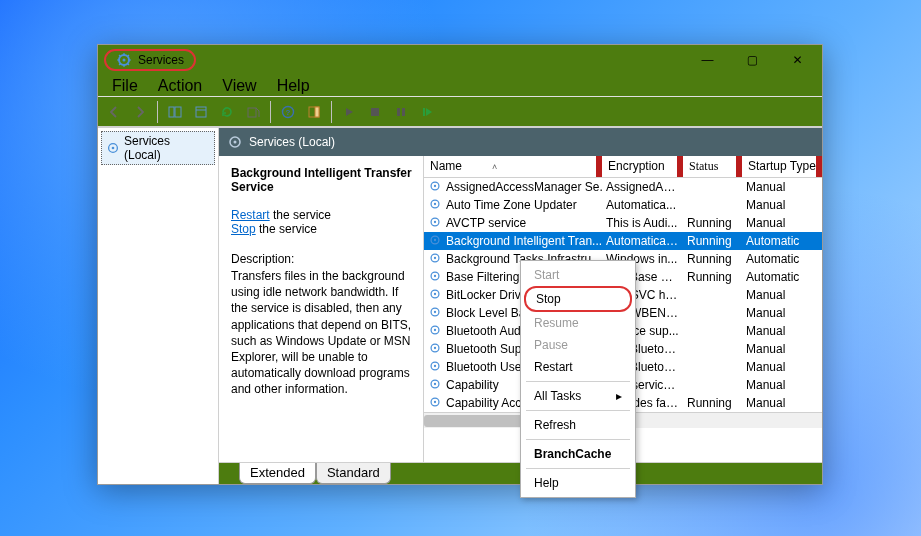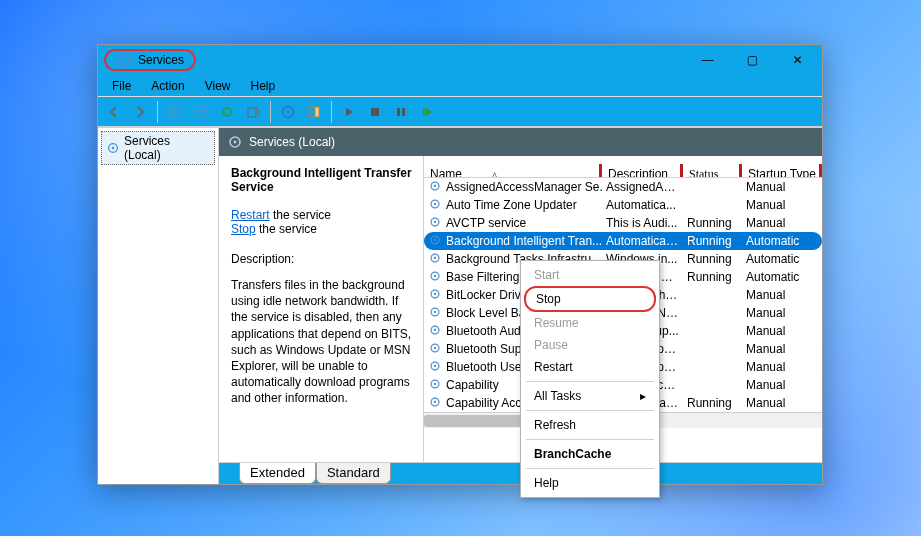--- a/index.html
+++ b/index.html
@@ -7,65 +7,65 @@
     width: 921px; height: 536px;
     background: linear-gradient(135deg, #0a5fff 0%, #2d8fff 30%, #5fb0ff 60%, #bfe0ff 100%);
     position: relative; overflow: hidden;
   }
   .bloom1 { position:absolute; width:700px; height:700px; border-radius:50%; background:radial-gradient(circle,#6fb8ff 0%,transparent 60%); left:-200px; top:-250px; opacity:.7;}
   .bloom2 { position:absolute; width:700px; height:700px; border-radius:50%; background:radial-gradient(circle,#3a7fff 0%,transparent 60%); right:-250px; bottom:-300px; opacity:.6;}
   .window {
     position: absolute;
     left: 97px; top: 44px;
     width: 726px; height: 441px;
-    background: #0ea5e9;
+    background: #4d7c0f;
     border: 1px solid #9a9a9a;
     box-shadow: 0 6px 30px rgba(0,0,0,0.35);
     display: flex; flex-direction: column;
   }
   .titlebar { height: 30px; display:flex; align-items:center; justify-content:space-between; padding:0 2px 0 6px; }
   .title-left { display:flex; align-items:center; gap:6px; border:2px solid #d33; border-radius:14px; padding:1px 10px;}
   .title-left svg { width:16px; height:16px;}
   .title-text { font-size:12px; }
   .title-btns { display:flex; }
   .tbtn { width:45px; height:28px; display:flex; align-items:center; justify-content:center; font-size:12px;}
-  .menubar { height:22px; display:flex; gap:4px; padding:0 6px; font-size:12px; align-items:center; border-bottom:1px solid #e0e0e0;}
+  .menubar { height:22px; display:flex; gap:4px; padding:0 6px; font-size:16px; align-items:center; border-bottom:1px solid #e0e0e0;}
   .menubar span { padding:2px 8px;}
   .toolbar { height:30px; display:flex; align-items:center; gap:2px; padding:2px 4px; border-bottom:1px solid #d0d0d0;}
   .tool { width:24px; height:24px; display:flex; align-items:center; justify-content:center; border:1px solid transparent;}
   .vsep { width:1px; height:22px; background:#c0c0c0; margin:0 3px;}
   .body { flex:1; display:flex; border-top:1px solid #d0d0d0; overflow:hidden;}
   .tree { width:121px; background:#fff; border-right:1px solid #d0d0d0; padding:3px;}
   .tree-item { display:flex; align-items:center; gap:4px; font-size:12px; padding:2px 4px; background:#e5f1fb; border:1px dotted #666;}
   .content { flex:1; display:flex; flex-direction:column; overflow:hidden;}
   .content-header { height:28px; background:#4b626b; color:#fff; display:flex; align-items:center; gap:6px; padding:0 8px; font-size:12px;}
   .content-body { flex:1; display:flex; overflow:hidden; background:#fff;}
   .detail-pane { width:205px; padding:10px 10px 10px 12px; font-size:12px; border-right:1px solid #d0d0d0; overflow:hidden;}
   .detail-title { font-weight:bold; margin-bottom:14px;}
   .detail-actions { margin-bottom:16px;}
   .detail-actions a { color:#0066cc; text-decoration:underline;}
-  .detail-desc-label { margin-bottom:11px;}
+  .detail-desc-label { margin-bottom:2px;}
   .detail-desc { line-height:1.35;}
   .list-pane { flex:1; position:relative; overflow:hidden;}
   .list-headers { display:flex; height:22px; border-bottom:1px solid #d0d0d0; font-size:12px;}
-  .list-headers .col { padding:3px 6px; border-right:3px solid #b91c1c; overflow:hidden; white-space:nowrap;margin-top:8px;}
+  .list-headers .col { padding:3px 6px; border-right:6px solid #b91c1c; overflow:hidden; white-space:nowrap;}
   .col-name{width:178px;} .col-desc{width:81px;} .col-status{width:59px;font-family:Liberation Serif, serif;} .col-startup{flex:1;}
   .sort-arrow{font-size:9px; color:#666;}
   .rows { overflow:hidden;}
   .row { display:flex; height:18px; font-size:12px; align-items:center;}
   .row .cell { padding:0 4px; overflow:hidden; white-space:nowrap; text-overflow:ellipsis;}
   .row .icon { width:16px; height:16px; margin-right:2px; flex-shrink:0;}
-  .row.selected { background:#0078d7; color:#fff;border-radius:9px;}
+  .row.selected { background:#0078d7; color:#fff;}
   .c-name{width:178px; display:flex; align-items:center;} .c-desc{width:81px;} .c-status{width:59px;} .c-startup{flex:1;}
   .tabs { height:22px; display:flex; font-size:13px; border-top:1px solid #d0d0d0; padding-left:20px;}
   .tab { padding:2px 10px 0 10px; border:1px solid #999; border-top:none; background:#f0f0f0; margin-right:0; position:relative;
          border-radius:0 0 6px 6px;}
   .tab.active { background:#fff;}
   .context-menu {
-    position:absolute; left:520px; top:260px; width:140px; background:#fff;
+    position:absolute; left:520px; top:260px; width:116px; background:#fff;
     border:1px solid #b0b0b0; box-shadow:2px 2px 6px rgba(0,0,0,.25);
     padding:3px; font-size:12px; z-index:20;
   }
   .cm-item { padding:4px 10px; display:flex; justify-content:space-between; align-items:center;}
   .cm-item.disabled { color:#9a9a9a;}
   .cm-sep { height:1px; background:#d0d0d0; margin:3px 2px;}
   .cm-item.highlighted { border:2px solid #d33; border-radius:12px;}
   .cm-item.bold { font-weight:bold;}
   .gear-icon { display:inline-block; }
   .hscroll { height:16px; background:#f0f0f0; border-top:1px solid #d0d0d0; position:relative;}
@@ -203,21 +203,21 @@
             <div><a href="#">Restart</a><span> the service</span></div>
             <div><a href="#">Stop</a><span> the service</span></div>
           </div>
           <div class="detail-desc-label">Description:</div>
           <div class="detail-desc">Transfers files in the background using idle network bandwidth. If the service is disabled, then any applications that depend on BITS, such as Windows Update or MSN Explorer, will be unable to automatically download programs and other information.</div>
         </div>
 
         <div class="list-pane">
           <div class="list-headers">
             <div class="col col-name"><span>Name</span> &nbsp;&nbsp;&nbsp;&nbsp;&nbsp;&nbsp;&nbsp;&nbsp;<span class="sort-arrow">˄</span></div>
-            <div class="col col-desc">Description</div>
+            <div class="col col-desc">Encryption</div>
             <div class="col col-status">Status</div>
             <div class="col col-startup">Startup Type</div>
           </div>
           <div class="rows" id="service-rows">
               <div class="row">
                 <div class="cell c-name">
                   <span class="icon gear-icon"><svg width="14" height="14" viewBox="0 0 16 16">
                       <circle cx="8" cy="8" r="4.5" fill="none" stroke="#4a90d9" stroke-width="1.4"></circle>
                       <circle cx="8" cy="8" r="1.3" fill="#4a90d9"></circle>
                     </svg></span>

